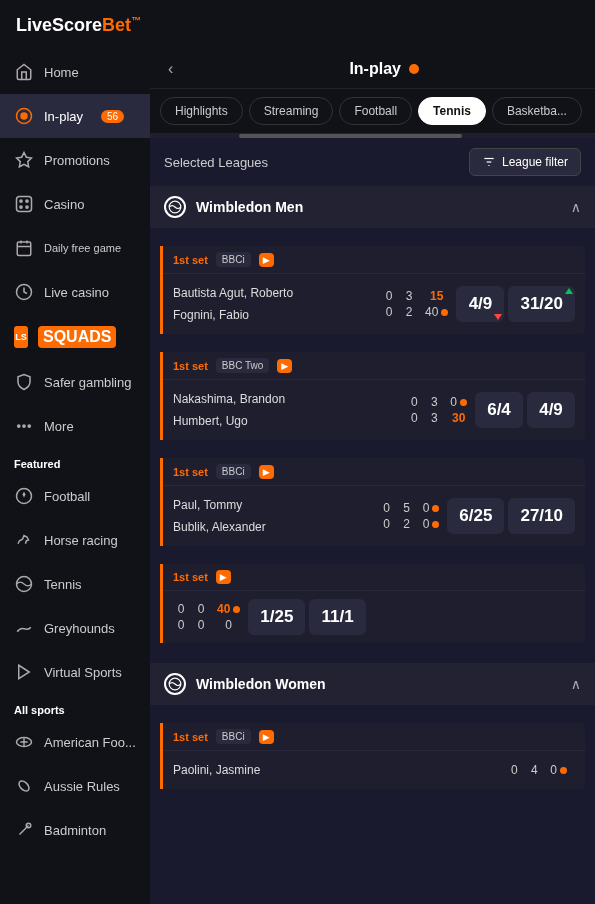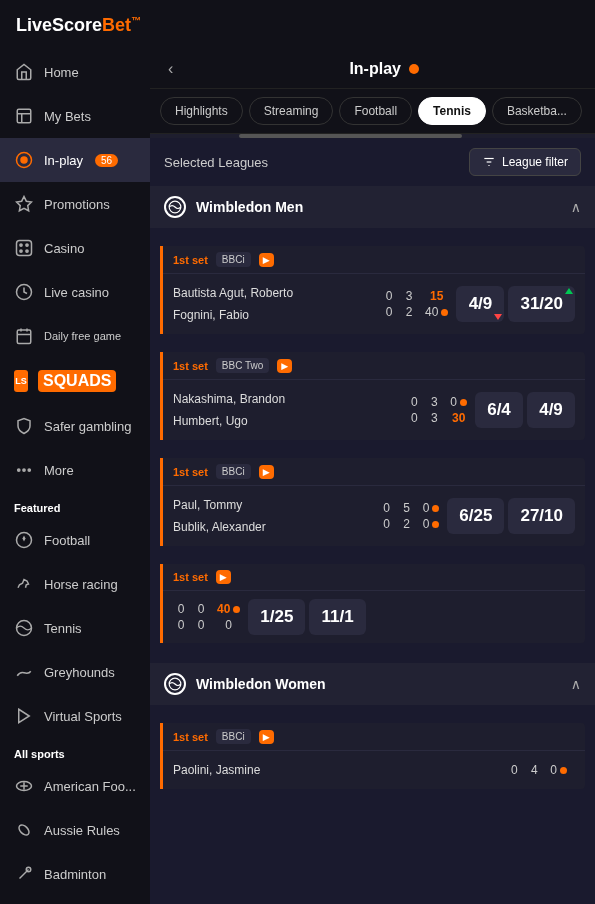--- a/index.html
+++ b/index.html
@@ -64,21 +64,21 @@
       align-items: center;
       justify-content: center;
       flex-shrink: 0;
     }
     .badge {
       background: #ff6b00;
       color: #fff;
       border-radius: 10px;
       padding: 1px 6px;
       font-size: 10px;
-      margin-left: 2px;
+      margin-left: 8px;
     }
     .sidebar-section-label {
       padding: 10px 14px 4px;
       font-size: 11px;
       font-weight: 700;
       color: #fff;
       text-transform: none;
     }
     .squads-item {
       background: #ff6b00;
@@ -361,30 +361,20 @@
     <div class="sidebar-item">
       <div class="sidebar-icon">
         <svg width="18" height="18" viewBox="0 0 24 24" fill="none" stroke="#aaa" stroke-width="2">
             <path d="M3 9l9-7 9 7v11a2 2 0 0 1-2 2H5a2 2 0 0 1-2-2z"></path>
             <polyline points="9 22 9 12 15 12 15 22"></polyline>
           </svg>
       </div>
       <span class="item-label">Home</span>
     </div>
 
-    <div class="sidebar-item">
-      <div class="sidebar-icon">
-        <svg width="18" height="18" viewBox="0 0 24 24" fill="none" stroke="#aaa" stroke-width="2">
-            <rect x="3" y="3" width="18" height="18" rx="2"></rect>
-            <line x1="3" y1="9" x2="21" y2="9"></line>
-            <line x1="9" y1="21" x2="9" y2="9"></line>
-          </svg>
-      </div>
-      <span class="item-label">My Bets</span>
-    </div>
 
     <div class="sidebar-item active" style="background:#2a2a3e;">
       <div class="sidebar-icon">
         <svg width="18" height="18" viewBox="0 0 24 24" fill="none" stroke="#ff6b00" stroke-width="2">
             <circle cx="12" cy="12" r="10"></circle>
             <circle cx="12" cy="12" r="5" fill="#ff6b00" stroke="none"></circle>
           </svg>
       </div>
       <span class="item-label" style="color:#fff;">In-play</span>
       <span class="badge">56</span>
@@ -408,37 +398,37 @@
             <circle cx="8" cy="16" r="1.5" fill="#aaa"></circle>
             <circle cx="16" cy="16" r="1.5" fill="#aaa"></circle>
           </svg>
       </div>
       <span class="item-label">Casino</span>
     </div>
 
     <div class="sidebar-item">
       <div class="sidebar-icon">
         <svg width="18" height="18" viewBox="0 0 24 24" fill="none" stroke="#aaa" stroke-width="2">
-            <circle cx="12" cy="12" r="10"></circle>
-            <polyline points="12 6 12 12 16 14"></polyline>
-          </svg>
-      </div>
-      <span class="item-label">Live casino</span>
-    </div>
-
-    <div class="sidebar-item">
-      <div class="sidebar-icon">
-        <svg width="18" height="18" viewBox="0 0 24 24" fill="none" stroke="#aaa" stroke-width="2">
             <rect x="3" y="4" width="18" height="18" rx="2" ry="2"></rect>
             <line x1="16" y1="2" x2="16" y2="6"></line>
             <line x1="8" y1="2" x2="8" y2="6"></line>
             <line x1="3" y1="10" x2="21" y2="10"></line>
           </svg>
       </div>
       <span class="item-label" style="font-size:11px;">Daily free game</span>
+    </div>
+
+    <div class="sidebar-item">
+      <div class="sidebar-icon">
+        <svg width="18" height="18" viewBox="0 0 24 24" fill="none" stroke="#aaa" stroke-width="2">
+            <circle cx="12" cy="12" r="10"></circle>
+            <polyline points="12 6 12 12 16 14"></polyline>
+          </svg>
+      </div>
+      <span class="item-label">Live casino</span>
     </div>
 
     <div class="sidebar-item">
       <div class="sidebar-icon" style="background:#ff6b00;border-radius:3px;font-size:9px;font-weight:700;color:#fff;width:14px;height:22px;">
         <span style="margin:auto;display:block;text-align:center;line-height:22px;">LS</span>
       </div>
       <span class="squads-item">SQUADS</span>
     </div>
 
     <div class="sidebar-item">

